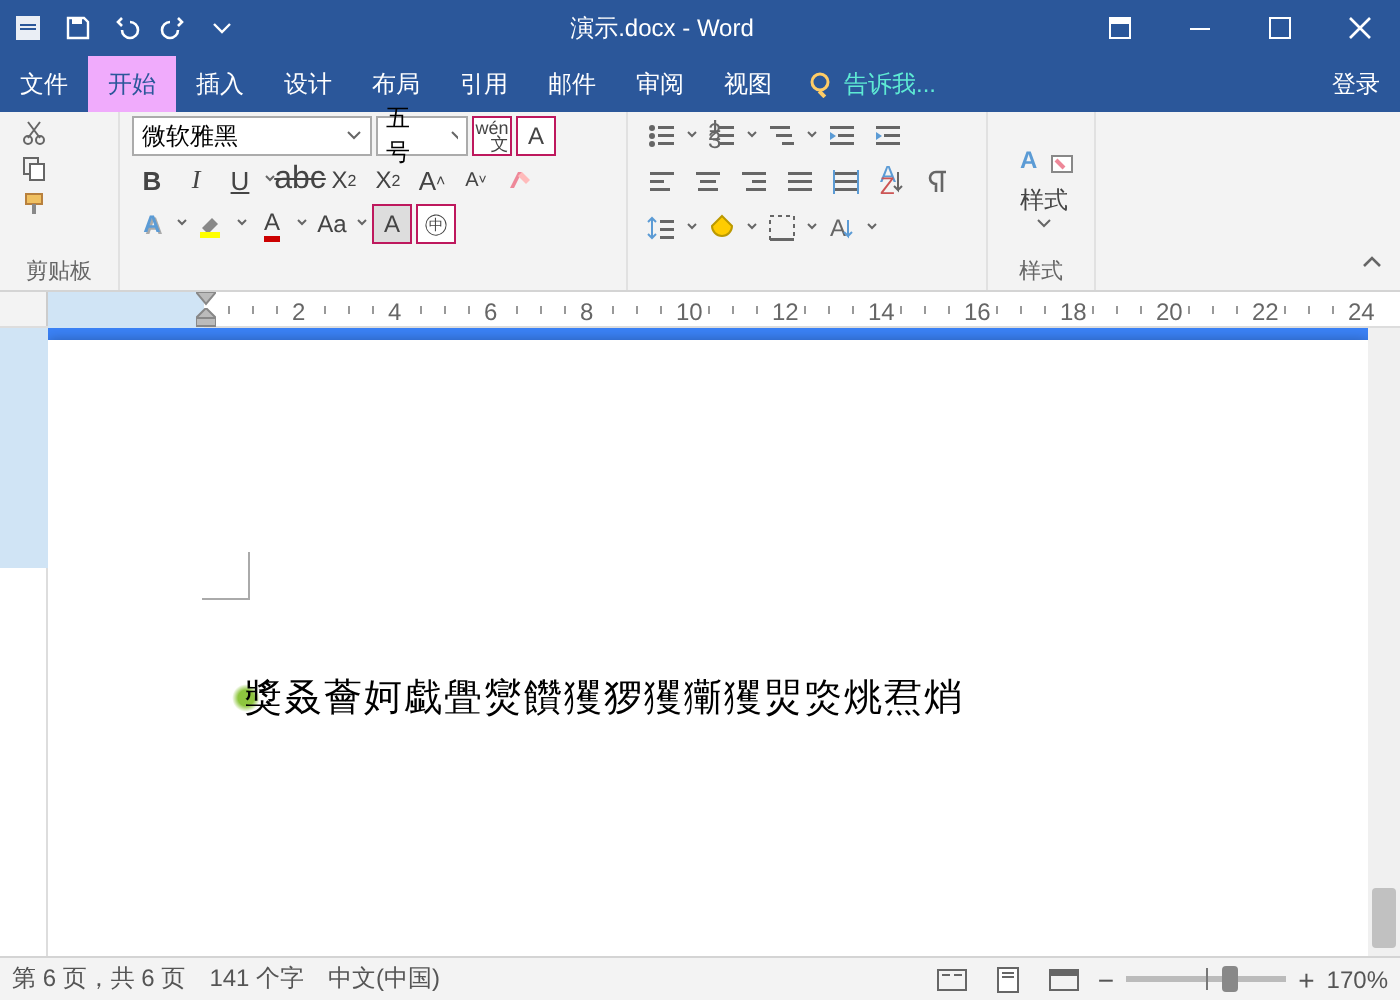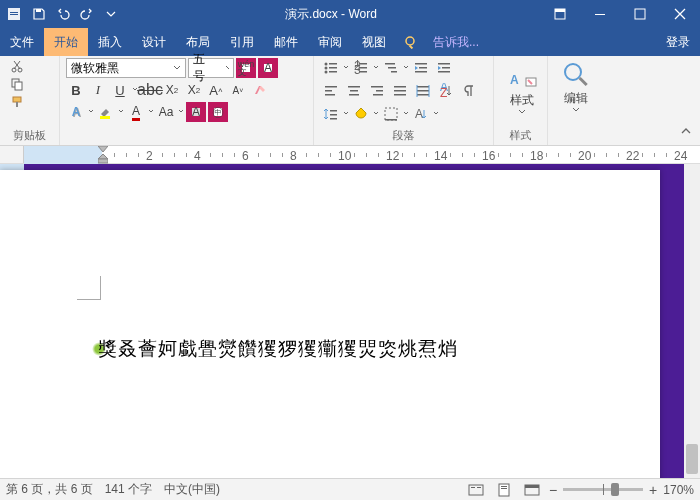--- a/index.html
+++ b/index.html
@@ -6,57 +6,57 @@
 body{width:700px;height:500px;background:#fff;overflow:hidden;position:relative;}
 .titlebar{background:#2b579a;height:28px;display:flex;align-items:center;color:#fff;}
 .qat{display:flex;align-items:center;gap:2px;padding-left:4px;}
 .qat-btn{width:22px;height:22px;display:flex;align-items:center;justify-content:center;}
 .qat-btn svg{fill:#fff;}
 .title-txt{flex:1;text-align:center;font-size:12px;}
 .win-ctrl{display:flex;}
 .win-btn{width:40px;height:28px;display:flex;align-items:center;justify-content:center;}
 .menubar{background:#2b579a;height:28px;display:flex;align-items:center;color:#fff;}
 .menu-item{padding:0 10px;height:28px;display:flex;align-items:center;color:#fff;font-size:12px;}
-.menu-item.active{background:#fdba74;color:#2b579a;text-align:center;}
-.tell-me{display:flex;align-items:center;gap:15px;color:#c4b5fd;font-size:12px;padding:0 8px;}
+.menu-item.active{background:#f0abfc;color:#2b579a;text-align:center;}
+.tell-me{display:flex;align-items:center;gap:4px;color:#5eead4;font-size:12px;padding:0 8px;}
 .login{margin-left:auto;padding:0 10px;color:#fff;font-size:12px;}
 .share{background:#1e3f73;padding:4px 8px;display:flex;align-items:center;gap:4px;color:#fff;font-size:12px;}
 .ribbon{background:#f3f3f3;height:90px;display:flex;border-bottom:1px solid #d4d4d4;position:relative;}
 .group{border-right:1px solid #e1e1e1;padding:2px 6px 0 6px;display:flex;flex-direction:column;justify-content:space-between;}
 .group-label{text-align:center;color:#666;font-size:11px;padding-bottom:2px;position:relative;}
 .paste-btn{display:flex;flex-direction:column;align-items:center;width:38px;}
 .paste-icon{width:32px;height:36px;display:flex;align-items:center;justify-content:center;}
 .paste-txt{font-size:12px;color:#444;}
 .mini-btns{display:flex;flex-direction:column;gap:2px;margin-left:2px;}
 .mini-btn{width:18px;height:16px;display:flex;align-items:center;justify-content:center;}
 .font-top{display:flex;align-items:center;gap:2px;margin-bottom:2px;}
 .combo{background:#fff;border:1px solid #ababab;height:20px;display:flex;align-items:center;padding:0 4px;font-size:12px;gap:20px;}
 .combo.font{width:120px;}
 .combo.size{width:46px;}
 .caret{margin-left:auto;width:8px;}
 .sq-btn{width:20px;height:20px;border:1px solid transparent;display:flex;align-items:center;justify-content:center;color:#444;font-size:12px;}
-.sq-btn.bordered{border:6px solid #be185d;background:#fff;}
+.sq-btn.bordered{border:1px solid #be185d;background:#fff;text-align:right;}
 .font-row{display:flex;align-items:center;gap:2px;margin-top:2px;}
 .bold{font-weight:bold;font-size:13px;}
 .italic{font-style:italic;font-family:serif;font-size:13px;}
 .under{text-decoration:underline;font-size:13px;}
 .strike{text-decoration:line-through;font-size:16px;}
 .para-row{display:flex;align-items:center;gap:1px;}
 .para-row .sq-btn{width:22px;}
 .style-btn{display:flex;flex-direction:column;align-items:center;width:44px;padding-top:2px;}
 .edit-btn{display:flex;flex-direction:column;align-items:center;width:44px;padding-top:2px;}
 .collapse-btn{position:absolute;right:4px;bottom:4px;width:16px;height:16px;}
 .ruler-h{height:18px;background:#fff;display:flex;position:relative;border-bottom:1px solid #ddd;}
 .ruler-corner{width:24px;background:#f3f3f3;border-right:1px solid #ccc;}
 .ruler-margin{background:#d0e4f5;height:18px;}
 .ruler-track{flex:1;position:relative;font-size:9px;color:#666;}
 .ruler-track span{position:absolute;top:3px;}
 .tick{position:absolute;top:7px;width:1px;height:4px;background:#999;}
 .indent-marker{position:absolute;top:0;}
-.doc-area{display:flex;height:326px;background:#4c1d95;flex-direction:column;}
+.doc-area{display:flex;height:326px;background:#3b82f6;}
 .ruler-v{width:24px;background:#fff;border-right:1px solid #ddd;position:relative;}
 .ruler-v .vm{position:absolute;left:0;width:24px;background:#d0e4f5;}
 .page-wrap{flex:1;overflow:hidden;position:relative;padding:6px 0 0 0;}
 .page{background:#fff;width:660px;height:460px;margin-left:0;box-shadow:0 0 6px rgba(0,0,0,0.3);position:relative;}
 .text-line{position:absolute;left:98px;top:166px;font-size:19px;font-family:SimSun,serif;color:#000;letter-spacing:1px;}
 .cursor-dot{position:absolute;left:92px;top:172px;width:14px;height:14px;border-radius:50%;background:radial-gradient(circle,#8ec63f 40%,rgba(142,198,63,0) 70%);}
 .crop-mark{position:absolute;left:77px;top:106px;width:24px;height:24px;}
 .crop-mark::before{content:"";position:absolute;right:0;top:0;width:1px;height:24px;background:#aaa;}
 .crop-mark::after{content:"";position:absolute;right:0;bottom:0;width:24px;height:1px;background:#aaa;}
 .scrollbar-v{position:absolute;right:0;top:0;width:16px;height:100%;background:#f0f0f0;}
@@ -385,51 +385,37 @@
             <svg width="16" height="16">
               <text x="2" y="12" font-size="11" fill="#666">A</text>
               <path d="M11 4v8l-2-2m2 2l2-2" fill="none" stroke="#5b9bd5"></path>
             </svg>
           </div>
         <svg width="6" height="6">
             <path d="M1 1l2 2 2-2" fill="none" stroke="#666"></path>
           </svg>
       </div>
     </div>
-    <div class="group-label">段落</div>
   </div>
 
   <div class="group" style="width:54px;">
     <div class="style-btn">
       <svg width="32" height="32">
           <text x="4" y="24" font-size="22" fill="#5b9bd5" font-weight="bold">A</text>
           <rect x="20" y="18" width="10" height="8" fill="#fff" stroke="#888"></rect>
           <path d="M22 20l4 4" stroke="#e89" stroke-width="2"></path>
         </svg>
       <span style="font-size:12px;color:#444;">样式</span>
       <svg width="8" height="6">
           <path d="M1 1l3 3 3-3" fill="none" stroke="#666"></path>
         </svg>
     </div>
     <div class="group-label">样式</div>
   </div>
 
-  <div class="group" style="width:50px;border-right:none;">
-    <div class="edit-btn">
-      <svg width="30" height="30">
-          <circle cx="12" cy="12" r="8" fill="none" stroke="#5b9bd5" stroke-width="2"></circle>
-          <rect x="18" y="18" width="3" height="10" fill="#888" transform="rotate(-45 19 19)"></rect>
-        </svg>
-      <span style="font-size:12px;color:#444;">编辑</span>
-      <svg width="8" height="6">
-          <path d="M1 1l3 3 3-3" fill="none" stroke="#666"></path>
-        </svg>
-    </div>
-    <div class="group-label">&nbsp;</div>
-  </div>
   <div class="collapse-btn">
       <svg width="12" height="12">
         <path d="M2 8l4-4 4 4" fill="none" stroke="#666" stroke-width="1.3"></path>
       </svg>
     </div>
 </div>
 
 <div class="ruler-h">
   <div class="ruler-corner"></div>
   <div class="ruler-margin" style="width:78px;"></div>

